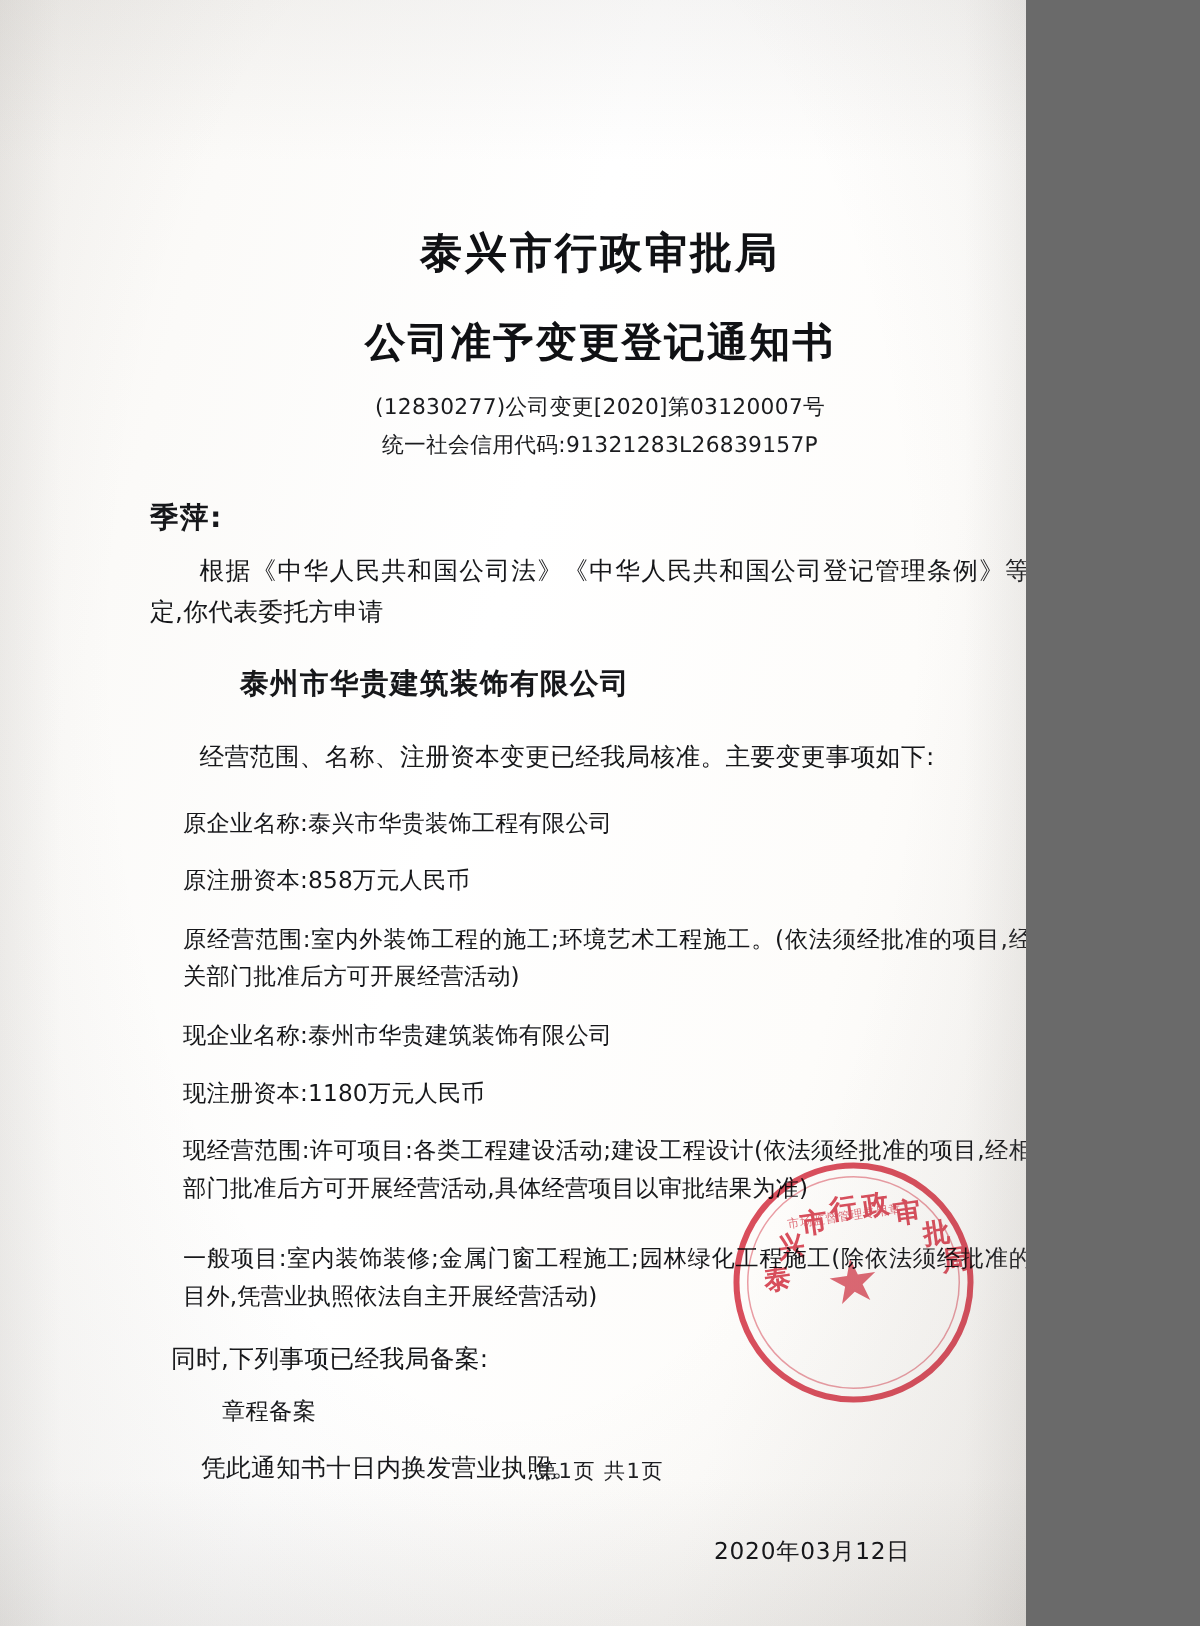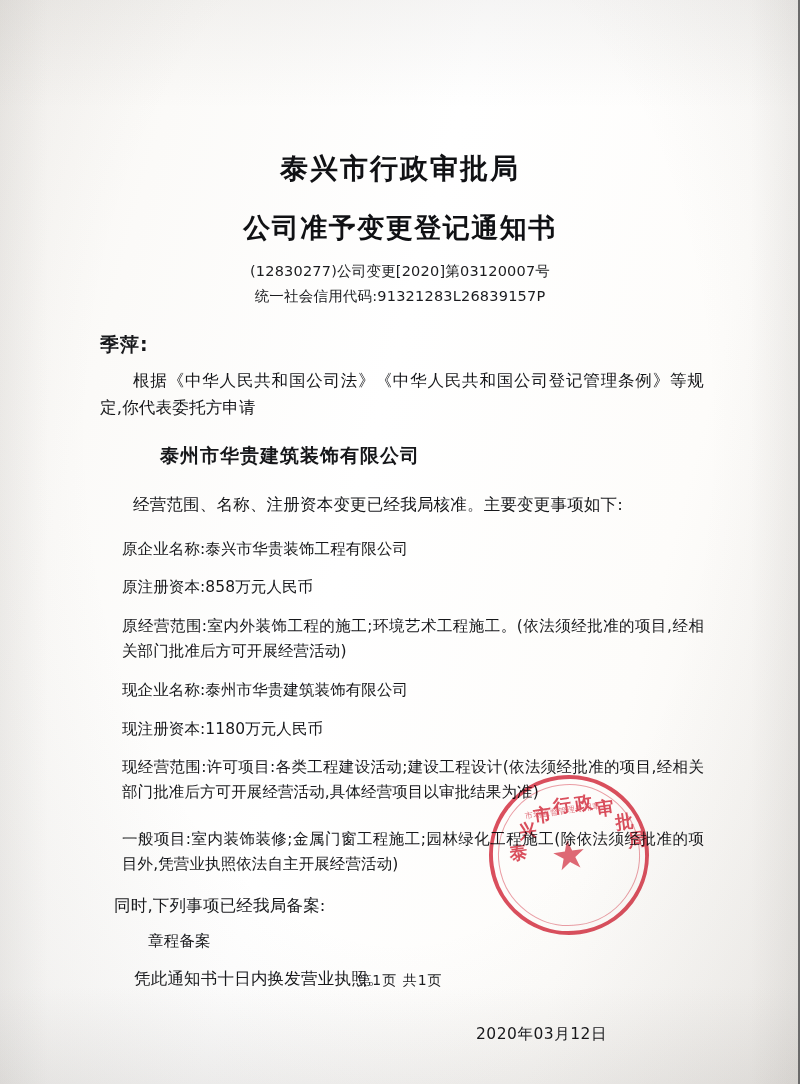--- a/index.html
+++ b/index.html
@@ -8,21 +8,21 @@
     background: #6a6a6a;
   }
   body {
     width: 800px;
     height: 1084px;
     overflow: hidden;
     font-family: "DejaVu Sans", "Liberation Sans", sans-serif;
   }
   .page {
     position: relative;
-    width: 798px;
+    width: 684px;
     height: 1084px;
     background: #ffffff;
     background: linear-gradient(105deg, #f6f4f1 0%, #fbfaf8 18%, #ffffff 45%, #fdfcfa 75%, #f3f1ee 100%);
     overflow: hidden;
   }
   
   .vignette {
     position: absolute;
     inset: 0;
     pointer-events: none;

